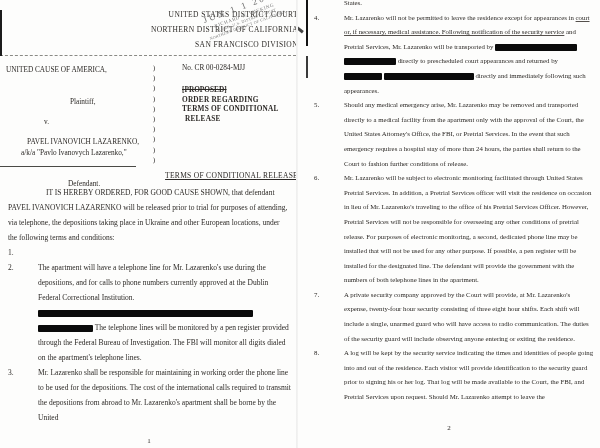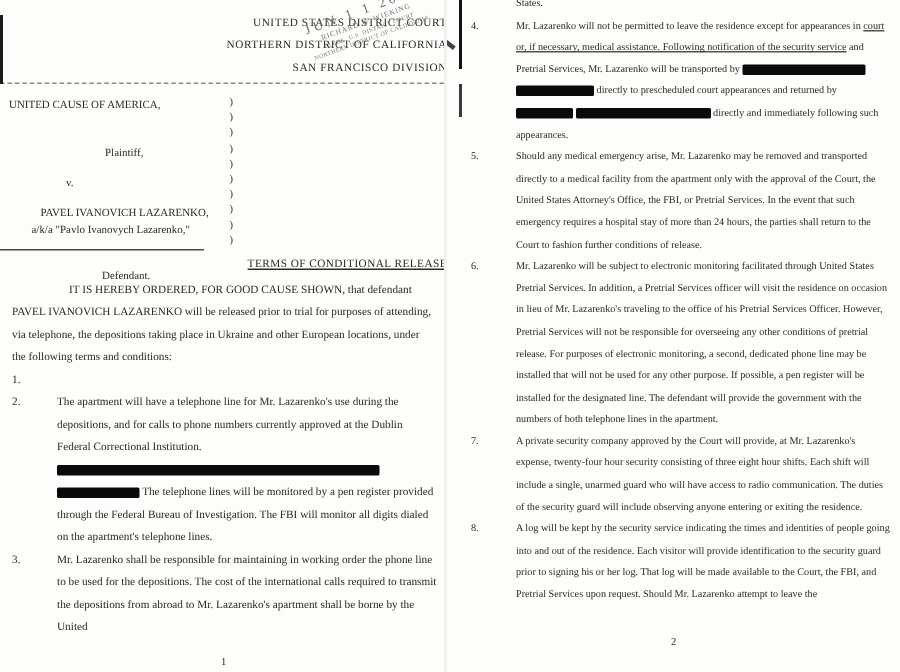--- a/index.html
+++ b/index.html
@@ -97,20 +97,27 @@
       <div class="paren-col">)
 )
 )
 )
 )
 )
 )
 )
 )
 )</div>
+      <div class="cap-right">
+        <div class="case-no">No. CR 00-0284-MJJ</div>
+        <div class="proposed">[PROPOSED]</div>
+        <div class="order-line">ORDER REGARDING</div>
+        <div class="order-line">TERMS OF CONDITIONAL</div>
+        <div class="order-line ind">RELEASE</div>
+      </div>
     </div>
 
     <div class="caption-rule"></div>
 
     <div class="doc-title">TERMS OF CONDITIONAL RELEASE</div>
 
     <div class="intro">IT IS HEREBY ORDERED, FOR GOOD CAUSE SHOWN, that defendant PAVEL IVANOVICH LAZARENKO will be released prior to trial for purposes of attending, via telephone, the depositions taking place in Ukraine and other European locations, under the following terms and conditions:</div>
 
     <div class="p1items">
       <div class="item">

